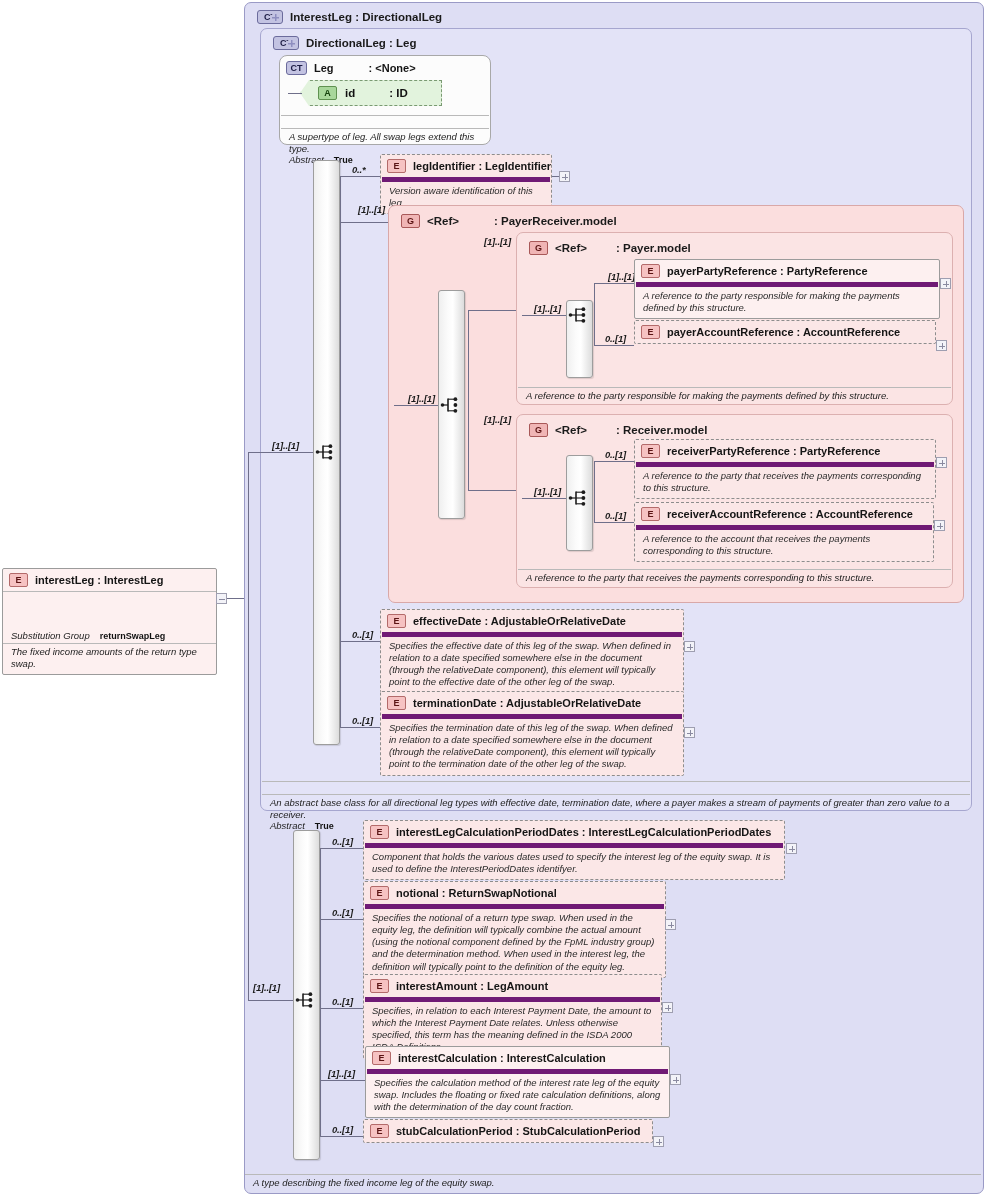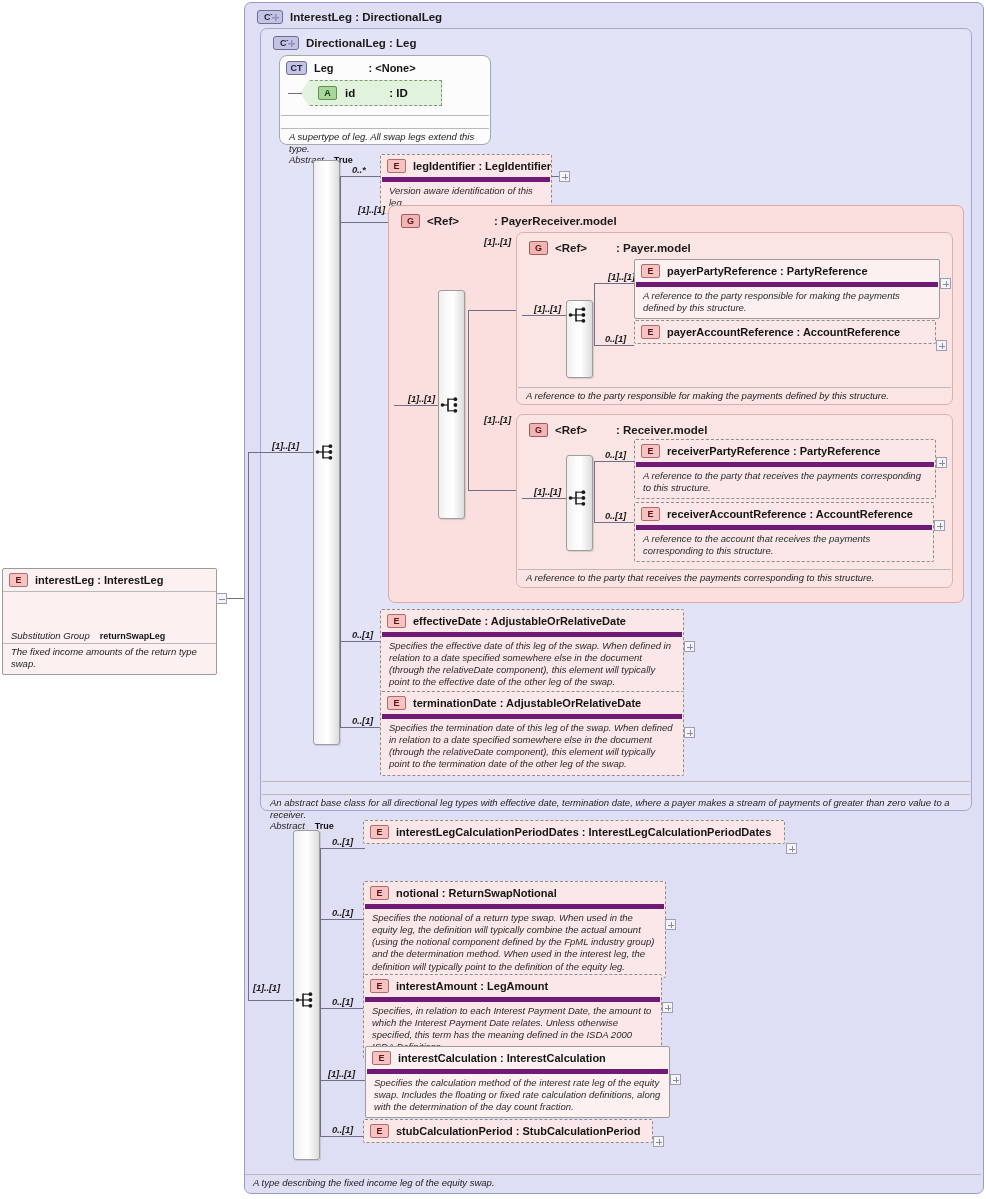--- a/index.html
+++ b/index.html
@@ -333,20 +333,21 @@
 </svg>
 <div class="ln lnv" style="left:320px;top:848px;height:288px;"></div>
 
 <div class="ln lnh" style="left:320px;top:848px;width:45px;"></div>
 <div class="card" style="left:332px;top:836px;">0..[1]</div>
 <div class="node node-dash" style="left:363px;top:820px;width:422px;">
   <div class="nhead">
     <span class="badge b-e">E</span>
     <span class="nname">interestLegCalculationPeriodDates : InterestLegCalculationPeriodDates</span>
   </div>
+  <div class="ndoc">Component that holds the various dates used to specify the interest leg of the equity swap. It is used to define the InterestPeriodDates identifyer.</div>
 </div>
 <div class="tgl plus" style="left:786px;top:843px;"></div>
 
 <div class="ln lnh" style="left:320px;top:919px;width:45px;"></div>
 <div class="card" style="left:332px;top:907px;">0..[1]</div>
 <div class="node node-dash" style="left:363px;top:881px;width:303px;">
   <div class="nhead">
     <span class="badge b-e">E</span>
     <span class="nname">notional : ReturnSwapNotional</span>
   </div>

